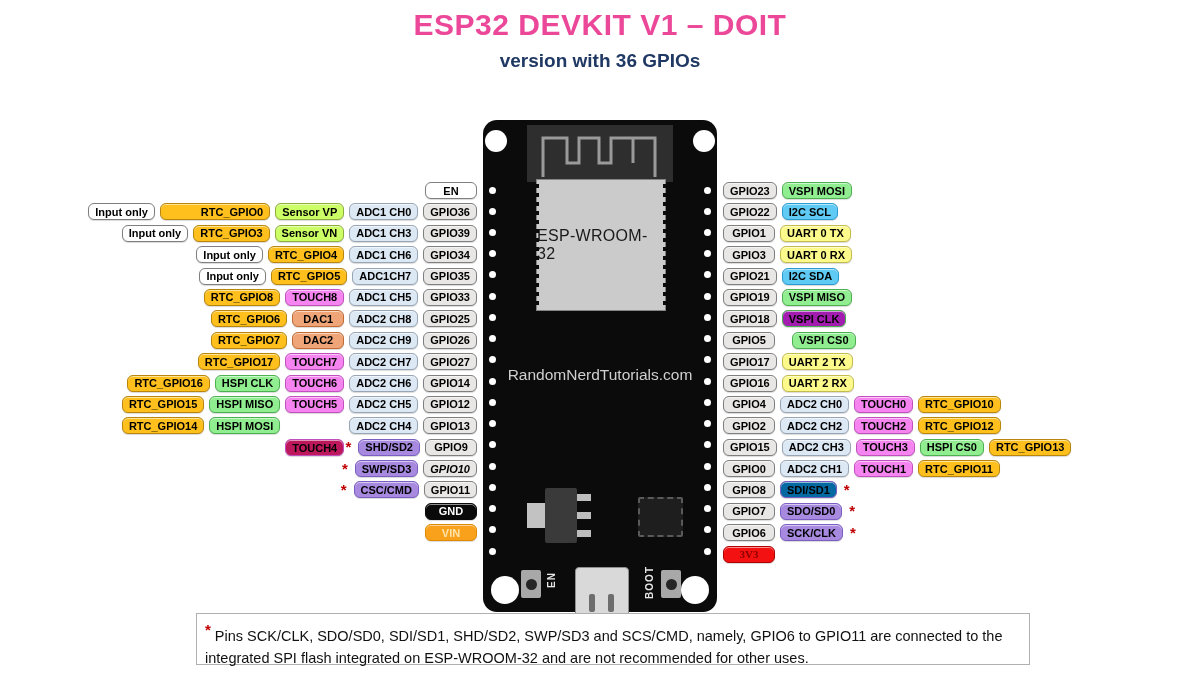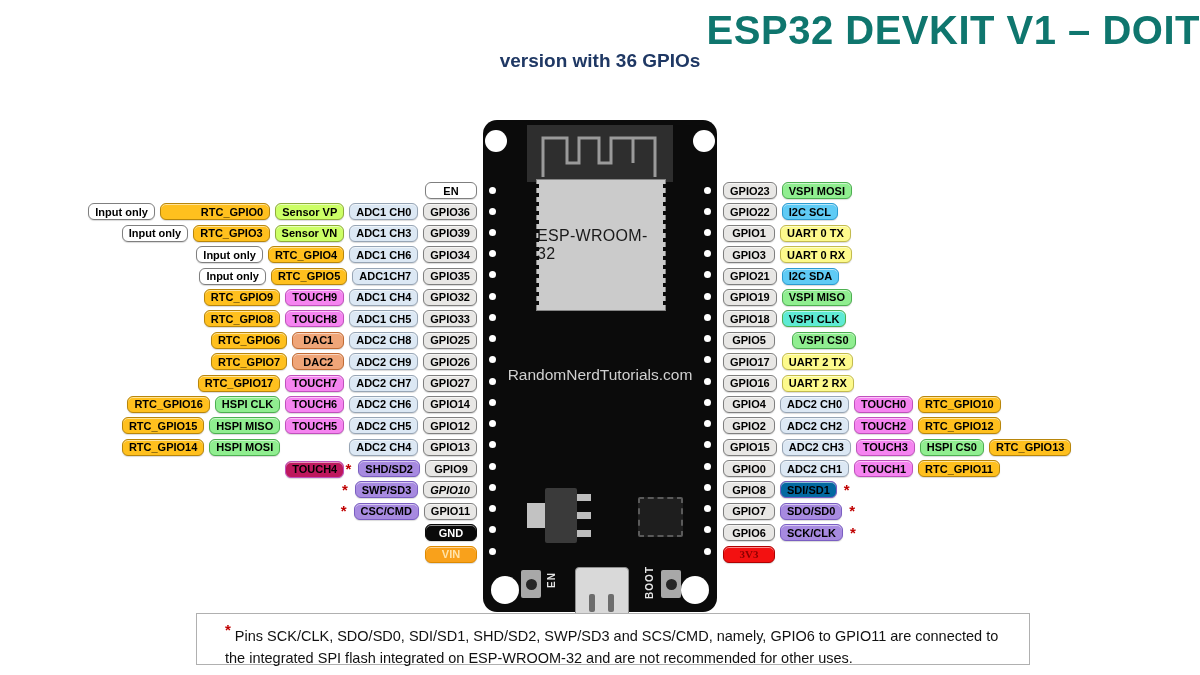--- a/index.html
+++ b/index.html
@@ -1,20 +1,20 @@
 <!DOCTYPE html>
 <html><head>
 <meta charset="utf-8">
 <style>
   html,body{margin:0;padding:0;background:#fff;}
   #stage{position:relative;width:1200px;height:675px;background:#ffffff;overflow:hidden;
          font-family:"Liberation Sans",sans-serif;}
   
-  .title{position:absolute;top:8px;left:0;width:100%;text-align:right;
-         font-size:40px;font-weight:800;color:#0f766e;letter-spacing:.5px;}
+  .title{position:absolute;top:8px;left:0;width:100%;text-align:center;
+         font-size:30px;font-weight:800;color:#ec4899;letter-spacing:.5px;}
   .subtitle{position:absolute;top:50px;left:0;width:100%;text-align:center;
          font-size:19px;font-weight:700;color:#1f3864;}
   
   .pin-col{position:absolute;top:182px;display:flex;flex-direction:column;row-gap:4.4px;}
   #left-col{right:723px;align-items:flex-end;}
   #right-col{left:723px;align-items:flex-start;}
   .pin-row{display:flex;gap:5px;align-items:center;height:17px;}
   .pin-box{height:17px;box-sizing:border-box;border:1.5px solid;border-radius:6px;
            padding:0 6px;min-width:52px;display:flex;align-items:center;justify-content:center;
            font-size:11px;font-weight:700;white-space:nowrap;
@@ -42,21 +42,21 @@
   .button{position:absolute;top:450px;width:20px;height:28px;background:#a8a8a8;border-radius:2px;
           display:flex;align-items:center;justify-content:center;}
   .button .cap{width:11px;height:11px;background:#262626;border-radius:50%;}
   .btn-label{position:absolute;color:#e6e6e6;font-size:10px;font-weight:700;
              writing-mode:vertical-rl;transform:rotate(180deg);letter-spacing:1px;}
   .usb{position:absolute;left:92px;top:447px;width:52px;height:58px;background:#d9d9d9;
        border:1px solid #8f8f8f;border-radius:4px;}
   .usb .slot{position:absolute;top:26px;width:6px;height:18px;background:#6d6d6d;border-radius:2px;}
   
   .footnote{position:absolute;left:196px;top:613px;width:834px;height:52px;box-sizing:border-box;
-            background:#fff;border:1px solid #b0b0b0;padding:4px 28px;
+            background:#fff;border:1px solid #b0b0b0;padding:4px 8px;
             font-size:14.5px;color:#111;line-height:1.55;}
   .foot-ast{color:#c00000;font-weight:800;font-size:15px;vertical-align:super;margin-right:4px;}
 </style>
 </head>
 <body>
 
 <div id="stage">
 
   <div class="title">ESP32 DEVKIT V1 – DOIT</div>
   <div class="subtitle">version with 36 GPIOs</div>
@@ -85,26 +85,20 @@
         <div class="pin-box" style="background: rgb(220, 232, 244); border-color: rgb(151, 165, 181); color: rgb(0, 0, 0);">ADC1 CH6</div>
         <div class="pin-box" style="background: rgb(232, 231, 229); border-color: rgb(127, 127, 127); color: rgb(0, 0, 0);">GPIO34</div>
       </div>
       <div class="pin-row">
         <div class="pin-box" style="background: rgb(255, 255, 255); border-color: rgb(127, 127, 127); color: rgb(0, 0, 0);">Input only</div>
         <div class="pin-box" style="background: rgb(255, 192, 30); border-color: rgb(184, 134, 11); color: rgb(0, 0, 0);">RTC_GPIO5</div>
         <div class="pin-box" style="background: rgb(220, 232, 244); border-color: rgb(151, 165, 181); color: rgb(0, 0, 0);">ADC1CH7</div>
         <div class="pin-box" style="background: rgb(232, 231, 229); border-color: rgb(127, 127, 127); color: rgb(0, 0, 0);">GPIO35</div>
       </div>
       <div class="pin-row">
-        <div class="pin-box" style="background: rgb(255, 192, 30); border-color: rgb(184, 134, 11); color: rgb(0, 0, 0);">RTC_GPIO9</div>
-        <div class="pin-box" style="background: rgb(245, 132, 240); border-color: rgb(192, 80, 188); color: rgb(0, 0, 0);">TOUCH9</div>
-        <div class="pin-box" style="background: rgb(220, 232, 244); border-color: rgb(151, 165, 181); color: rgb(0, 0, 0);">ADC1 CH4</div>
-        <div class="pin-box" style="background: rgb(232, 231, 229); border-color: rgb(127, 127, 127); color: rgb(0, 0, 0);">GPIO32</div>
-      </div>
-      <div class="pin-row">
         <div class="pin-box" style="background: rgb(255, 192, 30); border-color: rgb(184, 134, 11); color: rgb(0, 0, 0);">RTC_GPIO8</div>
         <div class="pin-box" style="background: rgb(245, 132, 240); border-color: rgb(192, 80, 188); color: rgb(0, 0, 0);">TOUCH8</div>
         <div class="pin-box" style="background: rgb(220, 232, 244); border-color: rgb(151, 165, 181); color: rgb(0, 0, 0);">ADC1 CH5</div>
         <div class="pin-box" style="background: rgb(232, 231, 229); border-color: rgb(127, 127, 127); color: rgb(0, 0, 0);">GPIO33</div>
       </div>
       <div class="pin-row">
         <div class="pin-box" style="background: rgb(255, 192, 30); border-color: rgb(184, 134, 11); color: rgb(0, 0, 0);">RTC_GPIO6</div>
         <div class="pin-box" style="background: rgb(239, 165, 120); border-color: rgb(193, 106, 51); color: rgb(0, 0, 0);">DAC1</div>
         <div class="pin-box" style="background: rgb(220, 232, 244); border-color: rgb(151, 165, 181); color: rgb(0, 0, 0);">ADC2 CH8</div>
         <div class="pin-box" style="background: rgb(232, 231, 229); border-color: rgb(127, 127, 127); color: rgb(0, 0, 0);">GPIO25</div>
@@ -185,21 +179,21 @@
       <div class="pin-row">
         <div class="pin-box" style="background: rgb(232, 231, 229); border-color: rgb(127, 127, 127); color: rgb(0, 0, 0);">GPIO21</div>
         <div class="pin-box" style="background: rgb(95, 203, 245); border-color: rgb(42, 155, 208); color: rgb(0, 0, 0);">I2C SDA</div>
       </div>
       <div class="pin-row">
         <div class="pin-box" style="background: rgb(232, 231, 229); border-color: rgb(127, 127, 127); color: rgb(0, 0, 0);">GPIO19</div>
         <div class="pin-box" style="background: rgb(144, 238, 144); border-color: rgb(76, 175, 80); color: rgb(0, 0, 0);">VSPI MISO</div>
       </div>
       <div class="pin-row">
         <div class="pin-box" style="background: rgb(232, 231, 229); border-color: rgb(127, 127, 127); color: rgb(0, 0, 0);">GPIO18</div>
-        <div class="pin-box" style="background: #5eead4; border-color: rgb(76, 175, 80); color: rgb(0, 0, 0);">VSPI CLK</div>
+        <div class="pin-box" style="background: #a21caf; border-color: rgb(76, 175, 80); color: rgb(0, 0, 0);">VSPI CLK</div>
       </div>
       <div class="pin-row">
         <div class="pin-box" style="background: rgb(232, 231, 229); border-color: rgb(127, 127, 127); color: rgb(0, 0, 0);">GPIO5</div>
         <div class="pin-box" style="background: rgb(144, 238, 144); border-color: rgb(76, 175, 80); color: rgb(0, 0, 0); margin-left: 12px;">VSPI CS0</div>
       </div>
       <div class="pin-row">
         <div class="pin-box" style="background: rgb(232, 231, 229); border-color: rgb(127, 127, 127); color: rgb(0, 0, 0);">GPIO17</div>
         <div class="pin-box" style="background: rgb(253, 250, 140); border-color: rgb(195, 187, 78); color: rgb(0, 0, 0);">UART 2 TX</div>
       </div>
       <div class="pin-row">

